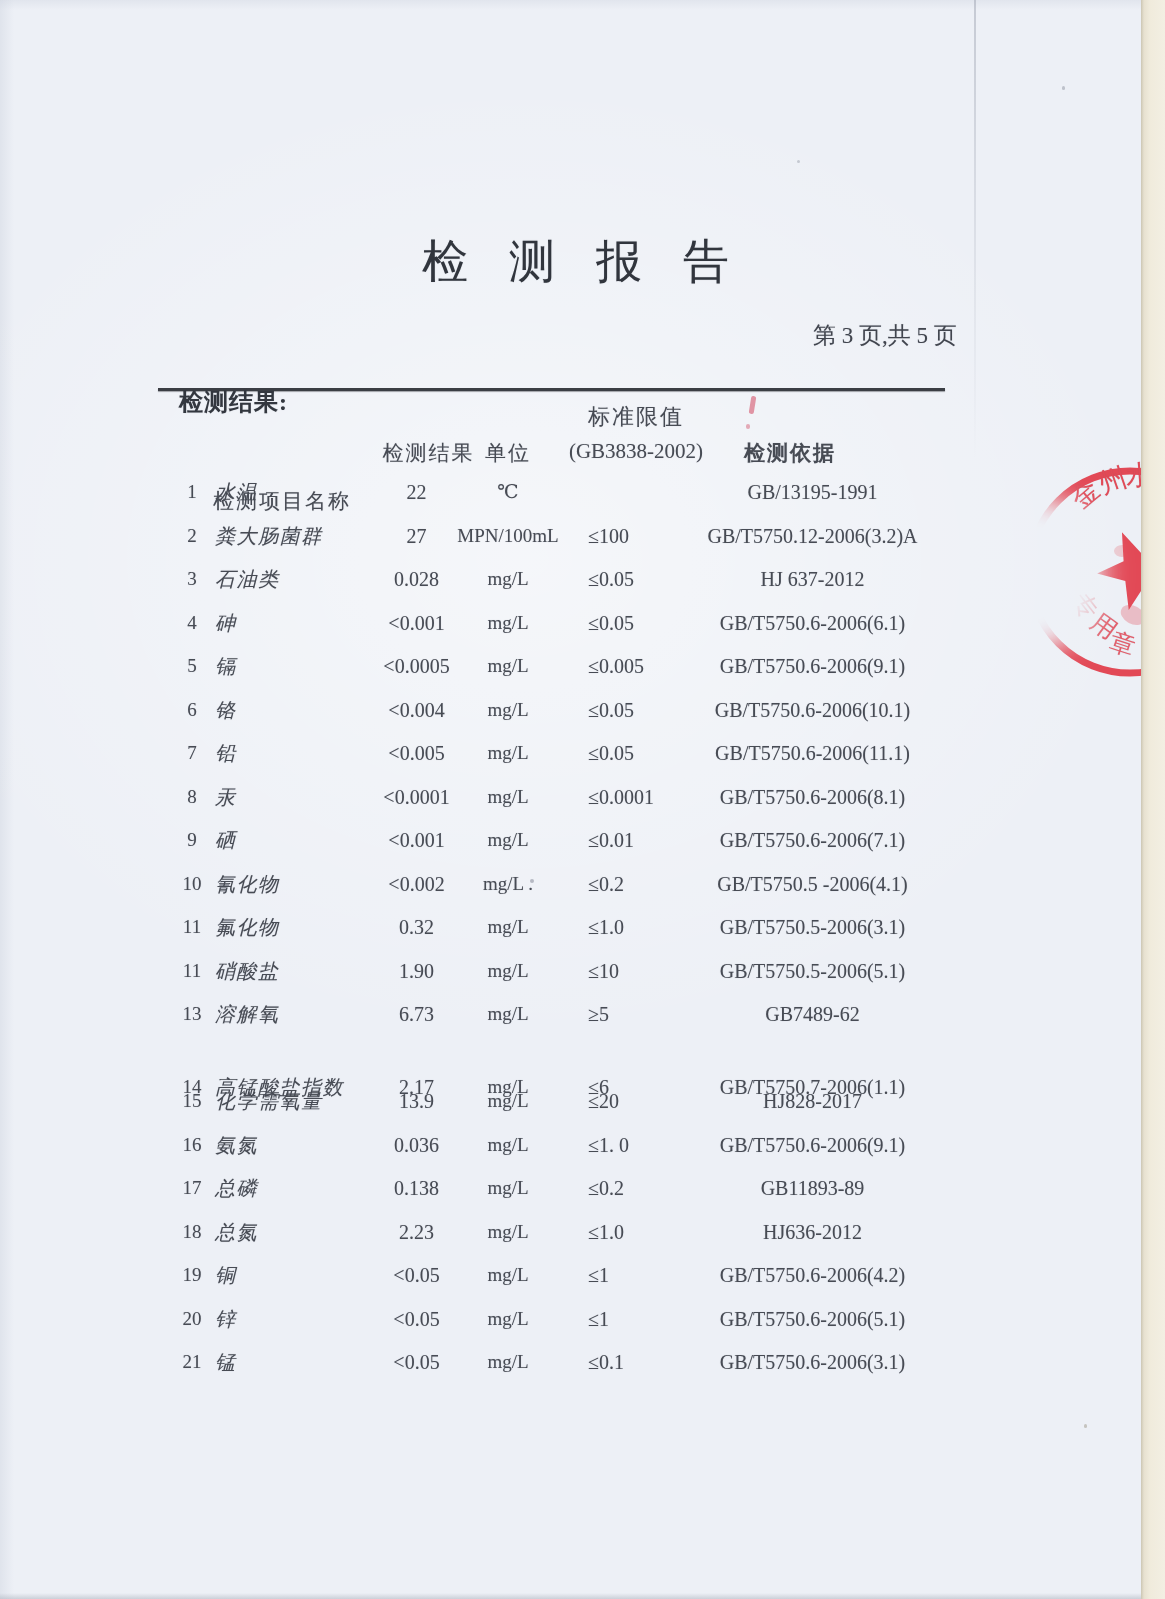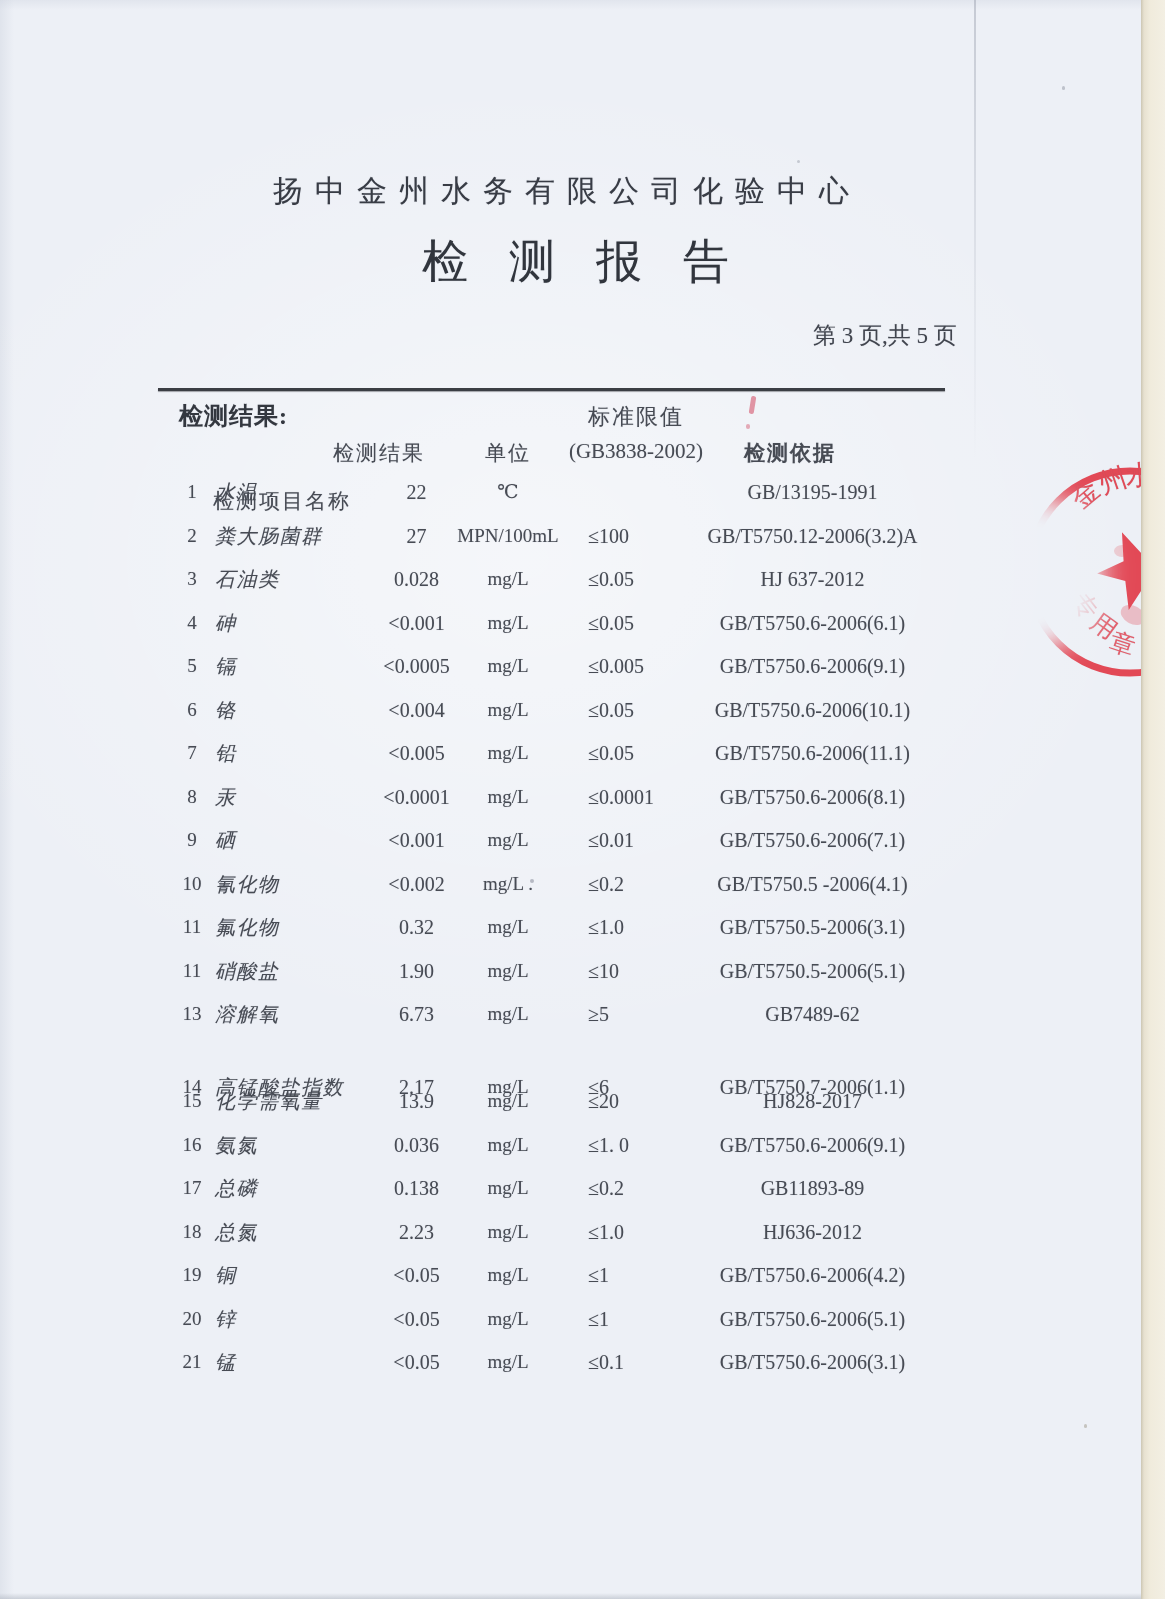--- a/index.html
+++ b/index.html
@@ -31,25 +31,25 @@
     color:#31353d;white-space:nowrap;
   }
   .sample{position:absolute;top:311px;left:196px;white-space:nowrap;}
   .sample .slabel{font-size:23px;color:#41454e;}
   .sample .sno{font-size:31px;font-weight:600;letter-spacing:1px;color:#383c45;margin-left:6px;}
   .pageinfo{position:absolute;top:320px;left:813px;font-size:23px;color:#41454e;white-space:nowrap;}
   .rule{
     position:absolute;top:388px;left:158px;width:787px;height:3px;
     background:#3b3e44;box-shadow:0 1px 1px rgba(59,62,68,0.45);
   }
-  .sec-label{position:absolute;top:400px;left:179px;font-size:24px;font-weight:bold;color:#33373f;letter-spacing:1px;}
+  .sec-label{position:absolute;top:386px;left:179px;font-size:24px;font-weight:bold;color:#33373f;letter-spacing:1px;}
   .limit-top{position:absolute;top:402px;left:556px;width:160px;text-align:center;font-size:22px;letter-spacing:2px;}
   .col-h{position:absolute;top:439px;font-size:21px;letter-spacing:2px;white-space:nowrap;}
   .ch-name{left:213px;margin-top:48px;}
-  .ch-result{left:333px;width:145px;text-align:left;}
+  .ch-result{left:356px;width:145px;text-align:center;}
   .ch-unit{left:449px;width:118px;text-align:center;}
   .ch-limit{left:556px;width:160px;text-align:center;letter-spacing:0;}
   .ch-method{left:700px;width:180px;text-align:center;font-weight:bold;}
   #rows{position:absolute;top:0;left:0;width:100%;height:100%;}
   .row{position:absolute;left:0;width:100%;height:30px;line-height:28px;font-size:20px;}
   .cell{position:absolute;top:0;white-space:nowrap;}
   .c-no{left:178px;width:28px;text-align:center;font-size:19px;}
   .c-name{left:215px;width:175px;letter-spacing:1.5px;font-style:italic;}
   .c-result{left:344px;width:145px;text-align:center;}
   .c-unit{left:449px;width:118px;text-align:center;font-size:19px;}
@@ -75,21 +75,20 @@
   .speck.g2{top:160px;left:797px;width:3px;height:3px;background:rgba(120,126,140,0.35);}
   .speck.g3{top:879px;left:530px;width:4px;height:4px;background:rgba(110,116,130,0.45);border-radius:50%;}
   .speck.g4{top:1424px;left:1084px;width:3px;height:4px;background:rgba(140,130,110,0.40);}
   .stamp{position:absolute;top:423px;left:1003px;z-index:2;opacity:0.92;}
 </style>
 </head>
 <body>
 
 <div class="page">
 
-  <div class="company">扬中金州水务有限公司化验中心</div>
   <div class="title">检测报告</div>
 
   <div class="pageinfo">第 3 页,共 5 页</div>
 
   <div class="rule"></div>
 
   <div class="sec-label">检测结果:</div>
   <div class="limit-top">标准限值</div>
 
   <div class="col-h ch-name">检测项目名称</div>

